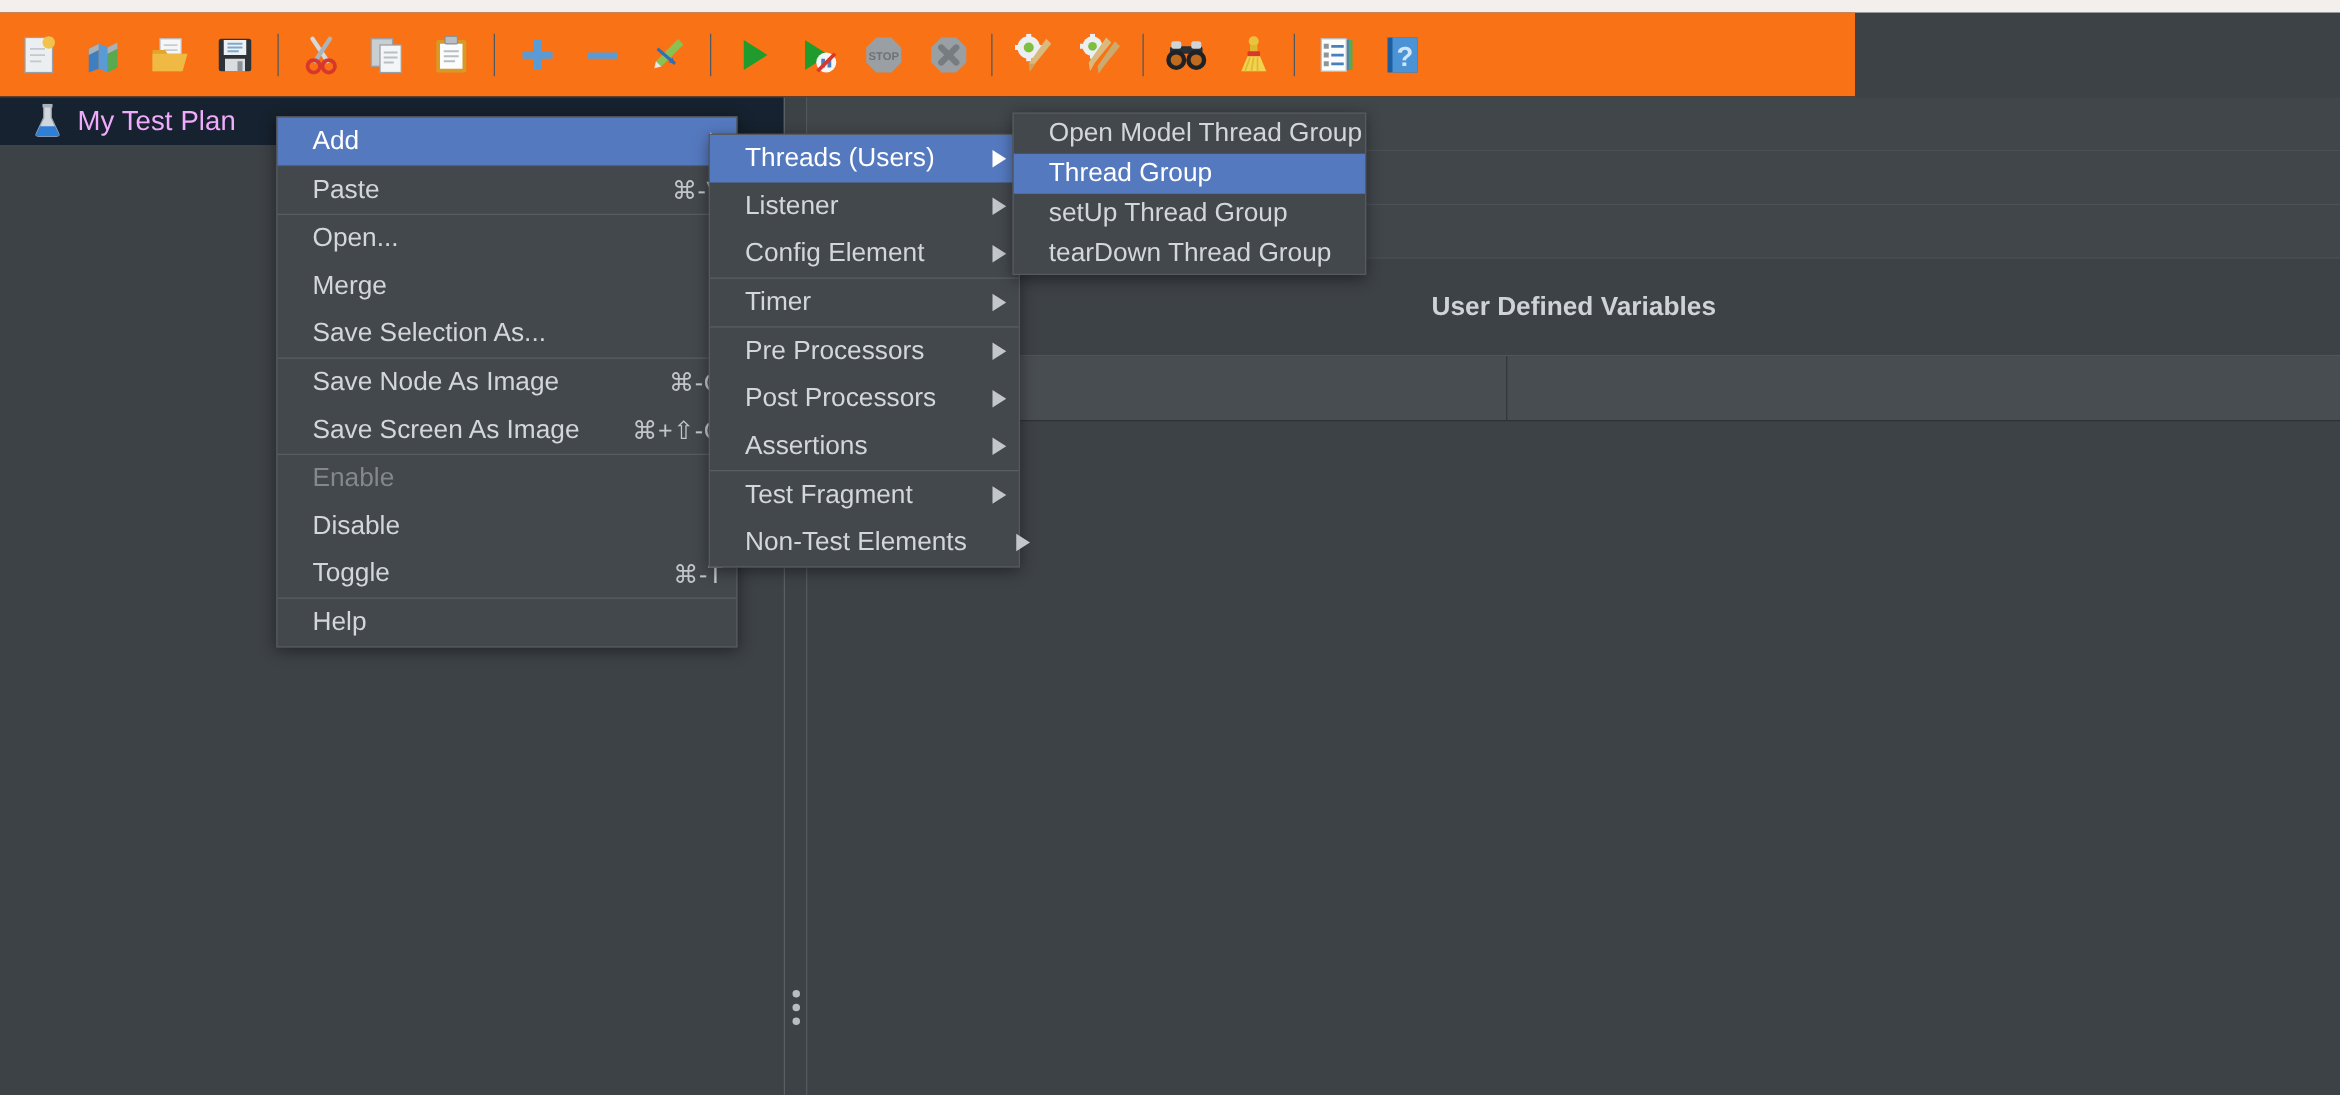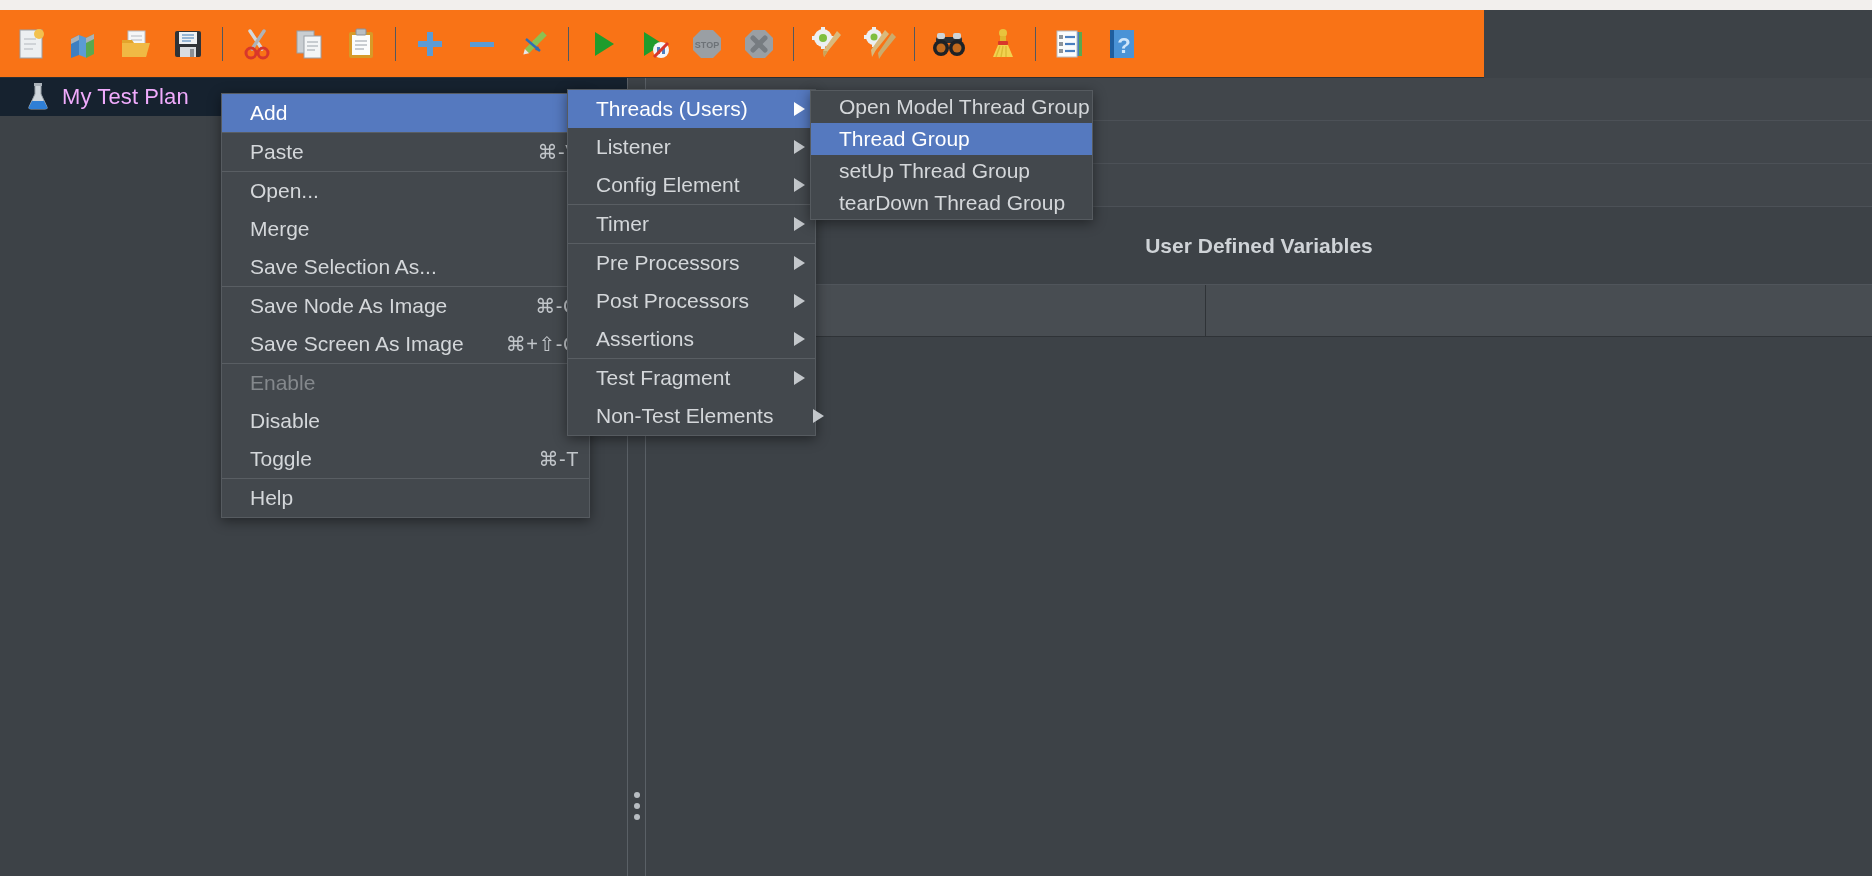--- a/index.html
+++ b/index.html
@@ -110,21 +110,21 @@
   .mi.sel { background: #5579bf; color: #ffffff; }
   .mi.sel .arrow { border-left-color: #ffffff; }
   .mi.disabled { color: #84888c; }
   .msep { height: 1px; background: #595e63; margin: 0; }
 
   
   #menu-add { left: 205px; top: 93px; width: 369px; margin-left: 16px; }
   #menu-add .mi { padding-left: 28px; }
 
   
-  #menu-threads { left: 567px; top: 89px; width: 249px; }
+  #menu-threads { left: 567px; top: 107px; width: 249px; }
 
   
   #menu-tg { left: 810px; top: 90px; width: 283px; }
   #menu-tg .mi { padding-left: 28px; height: 32px; font-size: 21px; }
 </style>
 </head>
 <body>
 
 <div id="app">
 

